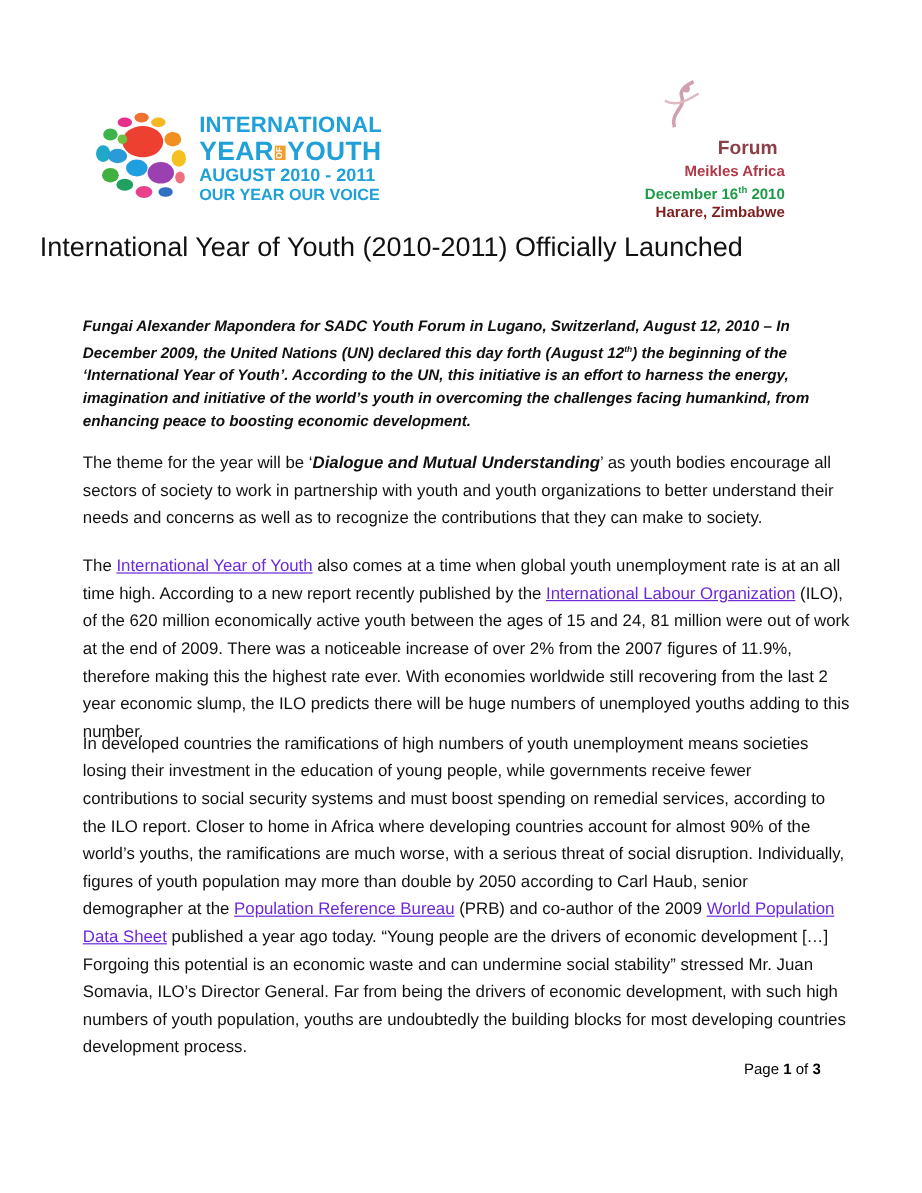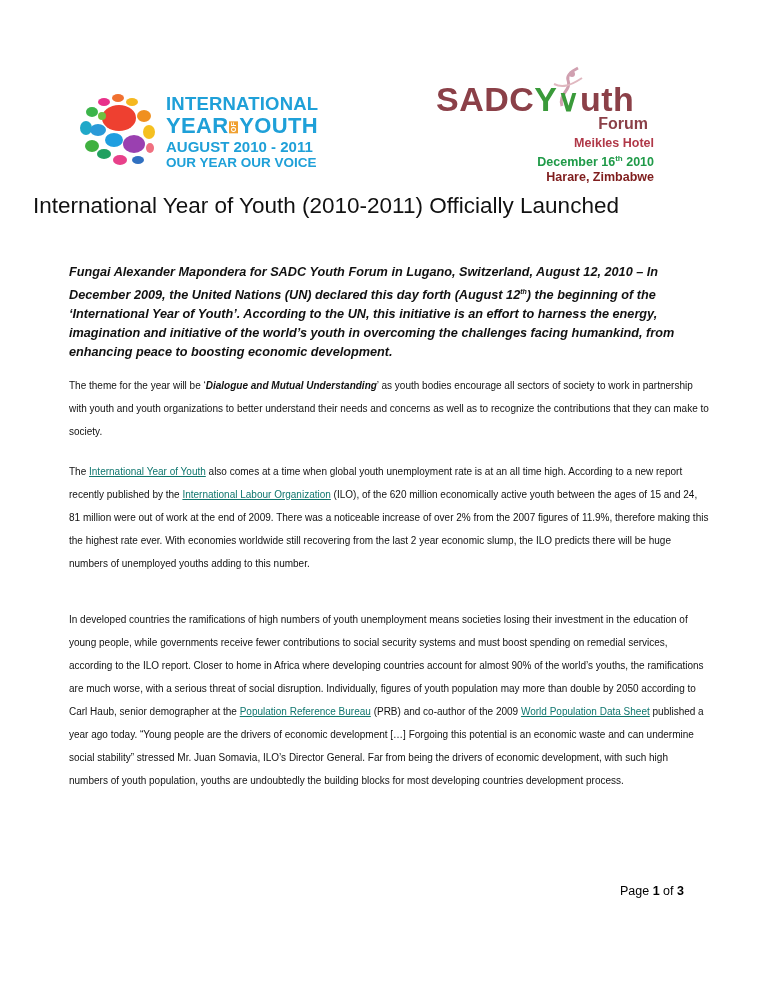--- a/index.html
+++ b/index.html
@@ -30,25 +30,25 @@
   .sadc-venue sup { font-size:8px; }
 
   
   .title { position:absolute; left:0; top:193px; width:652px; text-align:center; font-size:22.5px; color:#111; }
   .subtitle { position:absolute; left:0; top:225px; width:768px; text-align:center; font-size:17px; color:#111; }
 
   
   .lede { position:absolute; left:69px; top:263px; width:640px; font-size:12.7px; font-weight:bold; font-style:italic; line-height:19px; color:#111; }
   .lede sup { font-size:7px; }
 
-  .para { position:absolute; left:69px; width:640px; font-size:10px; line-height:23px; color:#111; }
+  .para { position:absolute; left:69px; width:640px; font-size:14px; line-height:23px; color:#111; }
   .p1 { top:374px; }
   .p2 { top:460px; }
   .p3 { top:608px; }
-  .para a { color:#0f766e; text-decoration:underline; }
+  .para a { color:#6d28d9; text-decoration:underline; }
   .para b i, .para .bi { font-weight:bold; font-style:italic; }
 
   .footer { position:absolute; left:620px; top:884px; font-size:12.5px; color:#000000; }
   .footer b { font-weight:bold; }
 </style>
 </head>
 <body>
 
 <div class="page">
 
@@ -80,24 +80,23 @@
       <div class="iyy-l4">OUR YEAR OUR VOICE</div>
     </div>
   </div>
 
   <div class="sadc-logo">
     <svg class="sadc-figure" viewBox="0 0 40 42">
       <path d="M14 40 C 10 28, 24 24, 20 14 C 18 8, 26 4, 30 2" stroke="#d0a0b0" stroke-width="3" fill="none"></path>
       <circle cx="24" cy="8" r="3" fill="#d0a0b0"></circle>
       <path d="M6 18 C 14 22, 22 20, 34 12" stroke="#e0b8c0" stroke-width="2" fill="none"></path>
     </svg>
-    <div class="sadc-main"><span class="maroon">SADC</span><span class="green">Y</span><span class="green" style="font-size:30px;">∨</span><span class="maroon">uth</span></div>
     <div class="sadc-forum">Forum</div>
     <div class="sadc-venue">
-      <div class="v1">Meikles Hotel</div>
+      <div class="v1">Meikles Africa</div>
       <div class="v2"><span>December 16</span><sup>th</sup><span> 2010</span></div>
       <div class="v3">Harare, Zimbabwe</div>
     </div>
   </div>
 
   <div class="title">International Year of Youth (2010-2011) Officially Launched</div>
 
   <div class="lede"><span>Fungai Alexander Mapondera for SADC Youth Forum in Lugano, Switzerland, August 12, 2010 – In December 2009, the United Nations (UN) declared this day forth (August 12</span><sup>th</sup><span>) the beginning of the ‘International Year of  Youth’. According to the UN, this initiative is an effort to harness the energy, imagination and initiative of the world’s youth in overcoming the challenges facing humankind, from enhancing peace to boosting economic development.</span></div>
 
   <div class="para p1"><span>The theme for the year will be ‘</span><span class="bi">Dialogue and Mutual Understanding</span><span>’ as  youth bodies encourage all sectors of society to work in partnership with youth and youth organizations to better understand their needs and concerns as well as to recognize the contributions that they can make to society.</span></div>

